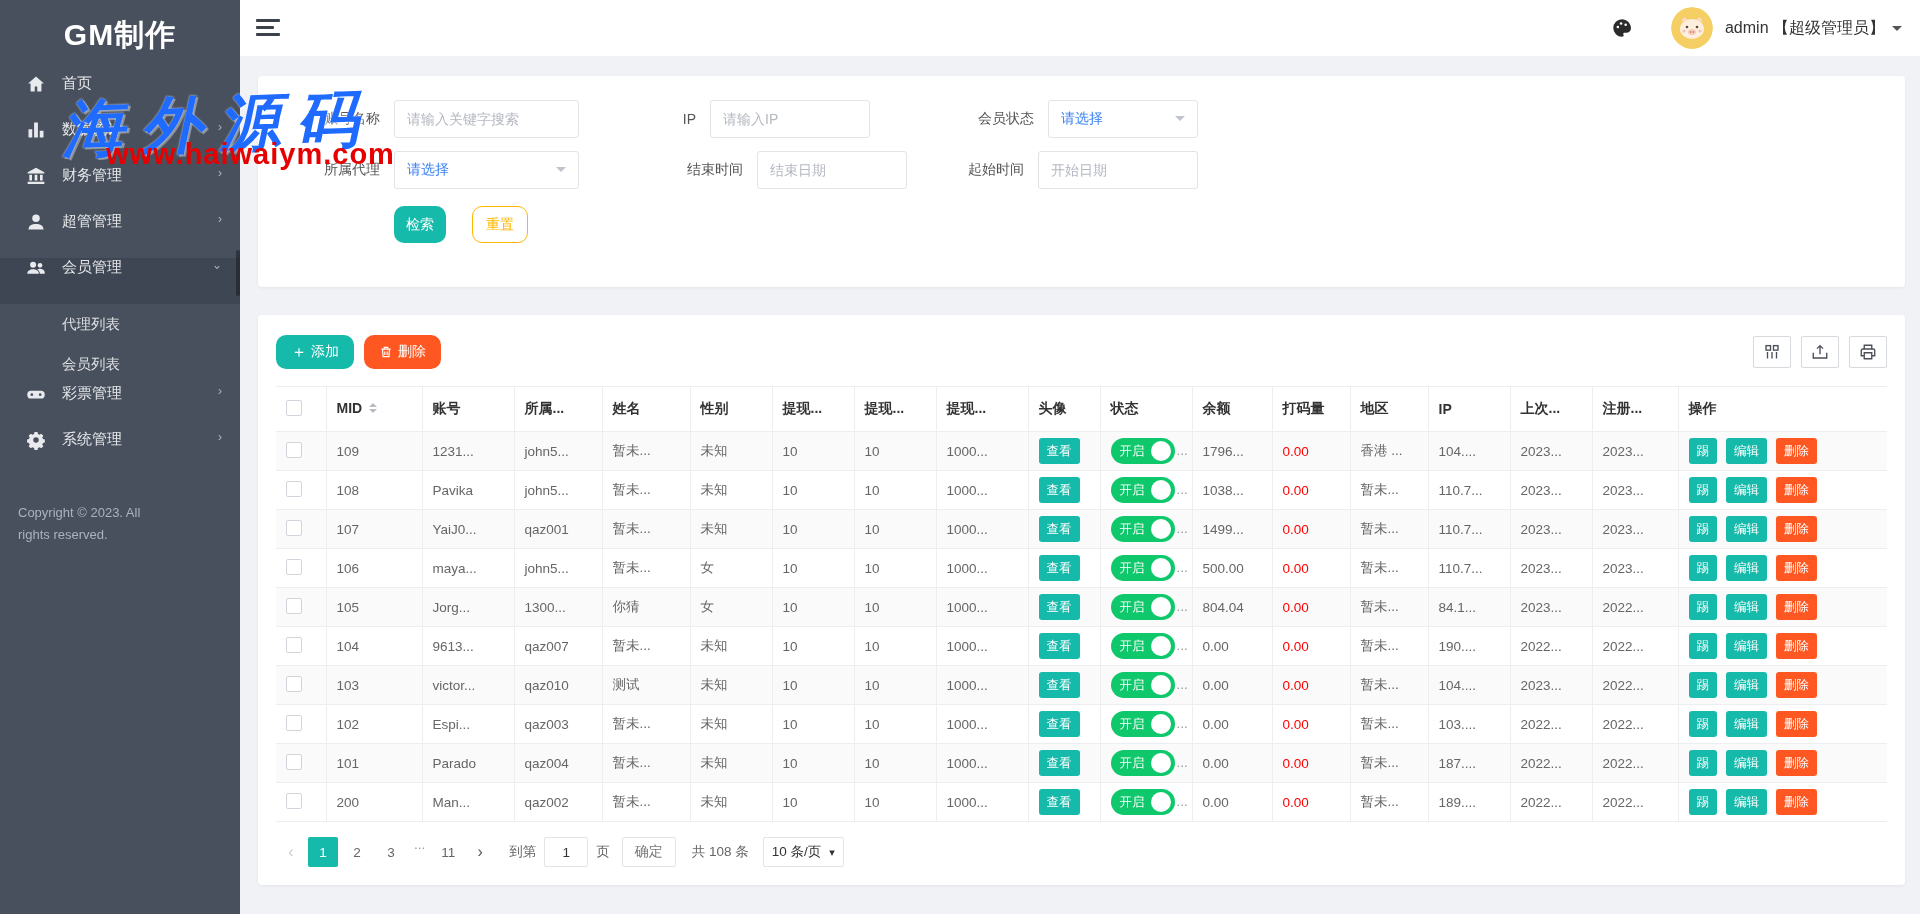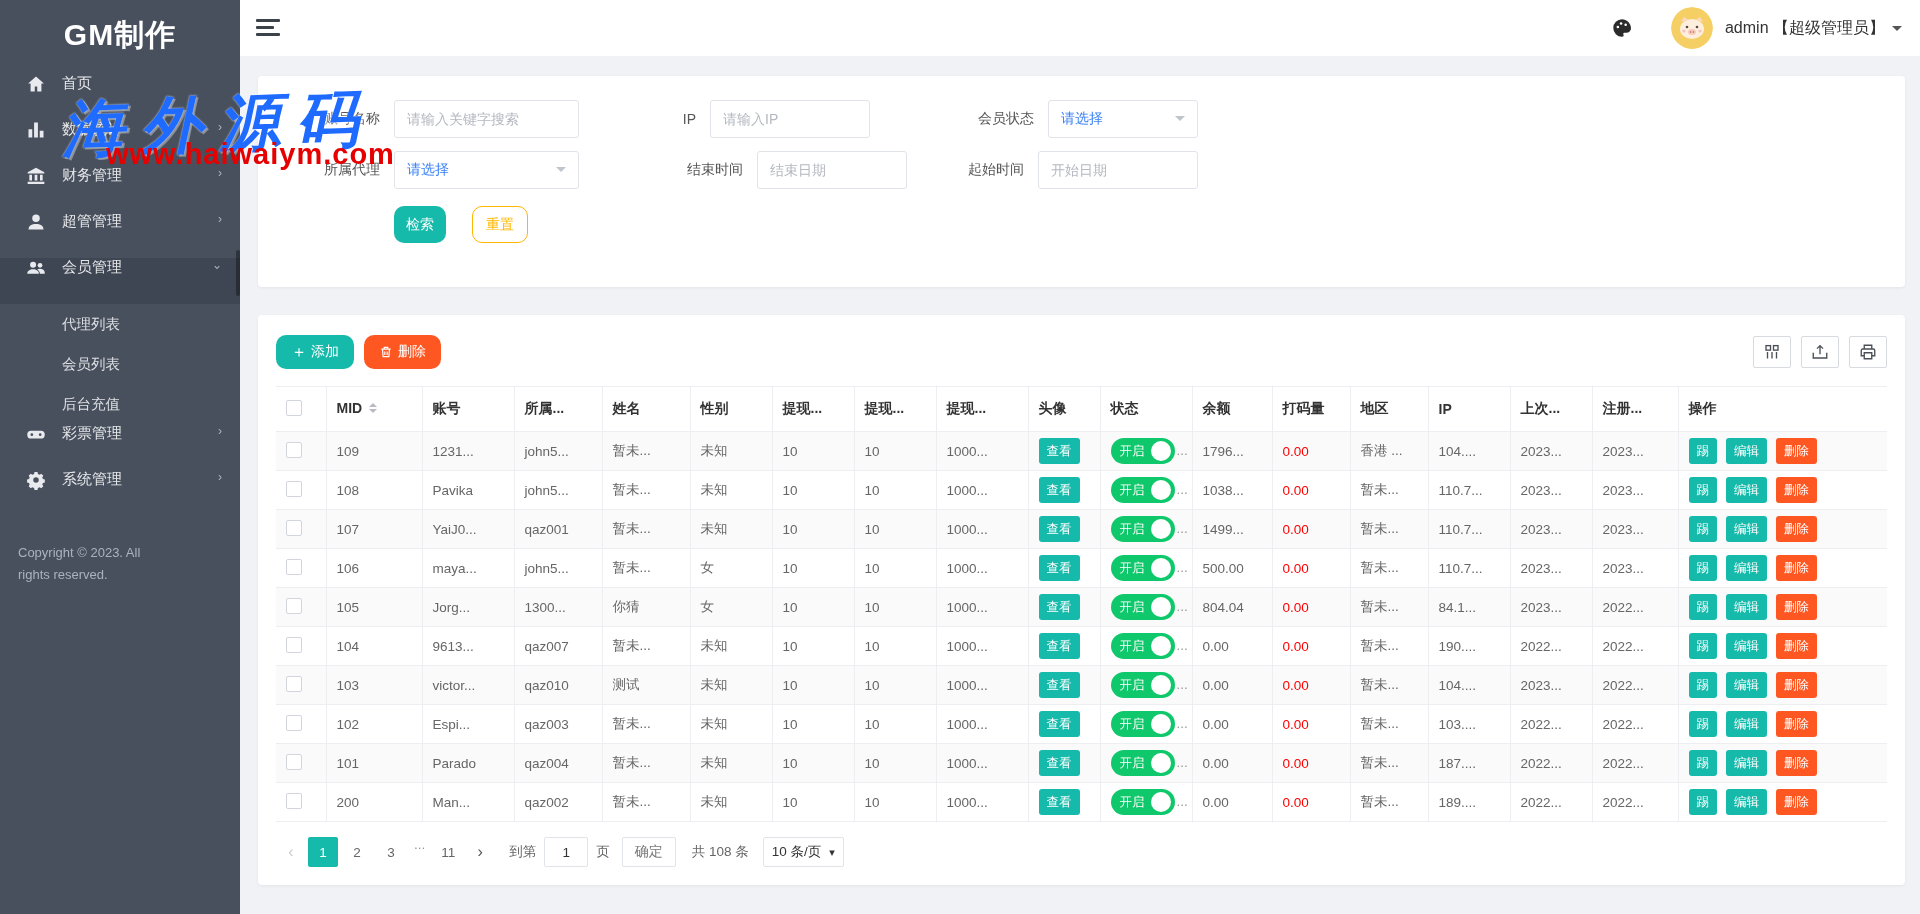--- a/index.html
+++ b/index.html
@@ -160,21 +160,20 @@
               <path d="M1.5 19c0-3.8 3.2-5.6 7-5.6s7 1.8 7 5.6z"></path>
               <path d="M16.7 19c-.1-2.5-1.3-4.2-3.2-5.2.9-.5 2.1-.8 3.3-.8 3 0 5.7 1.5 5.7 4.6V19z"></path>
             </svg>
           </span>
           <span class="lbl">会员管理</span>
           <span class="arrow">⌄</span>
         </div>
         <div class="submenu">
           <div class="nav-sub">代理列表</div>
           <div class="nav-sub">会员列表</div>
-          <div class="nav-sub">后台充值</div>
         </div>
         <div class="nav-item">
           <span class="mi">
             <svg viewBox="0 0 24 24" fill="currentColor">
               <rect x="1.5" y="8" width="21" height="9.5" rx="4.7"></rect>
               <circle cx="7" cy="12.8" r="1.6" fill="#48505e"></circle>
               <circle cx="17" cy="12.8" r="1.6" fill="#48505e"></circle>
             </svg>
           </span>
           <span class="lbl">彩票管理</span>

